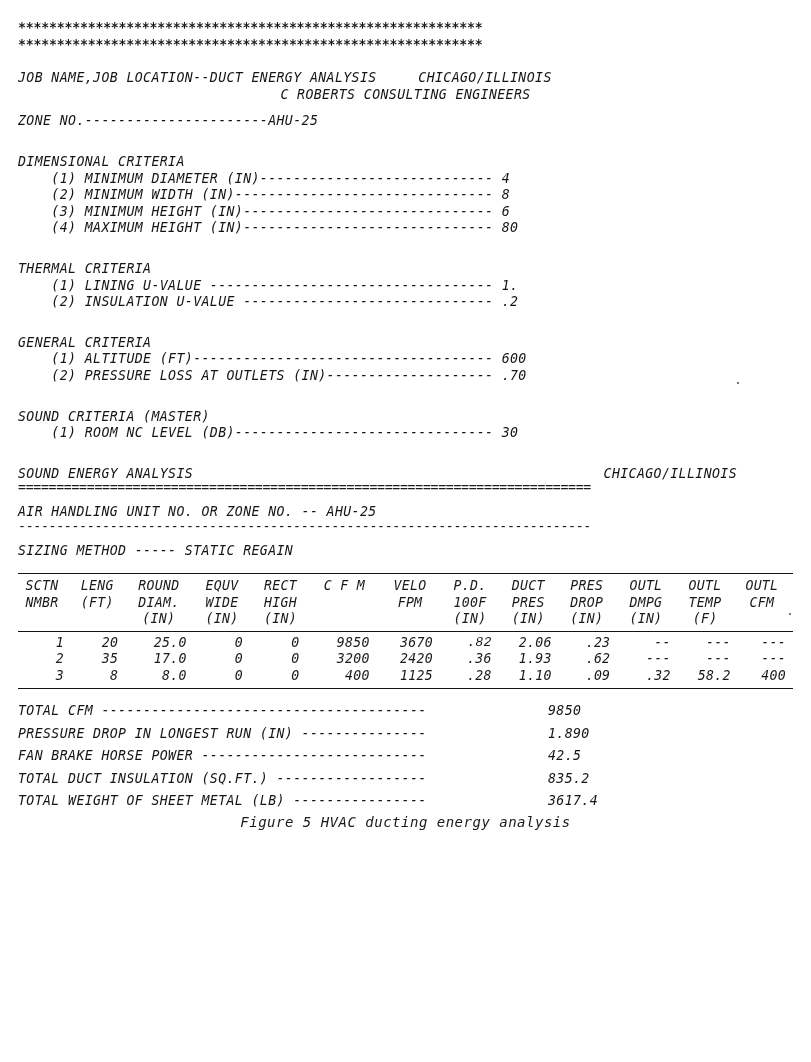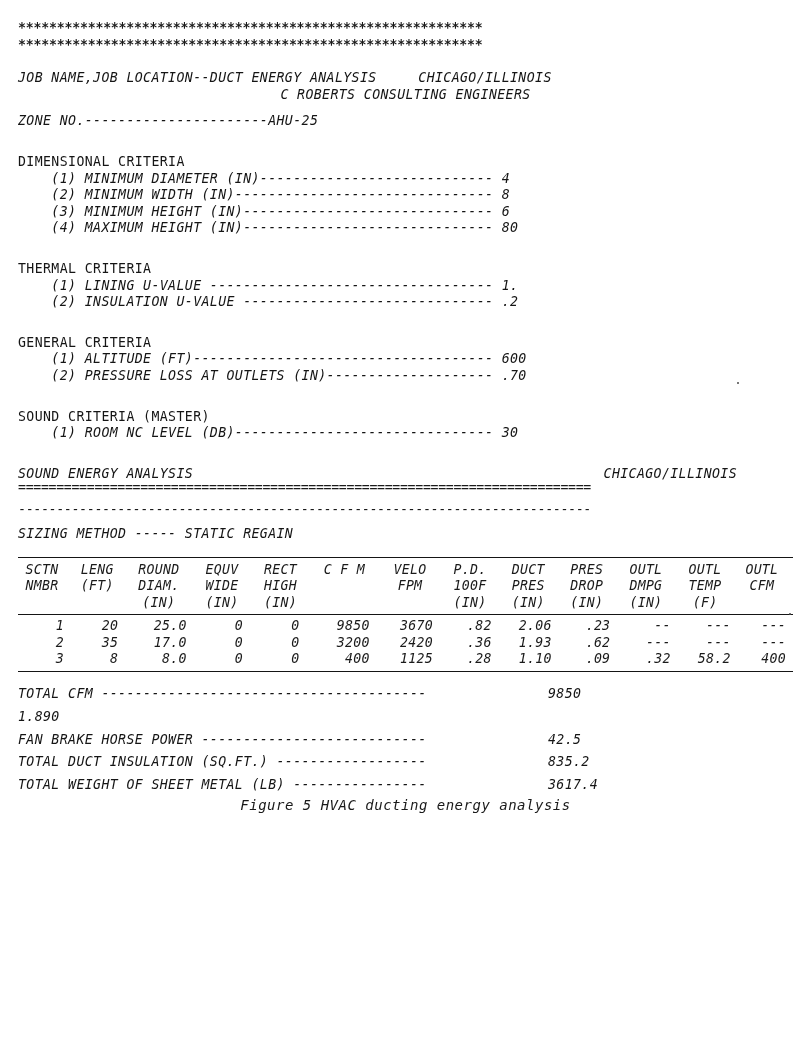--- a/index.html
+++ b/index.html
@@ -42,21 +42,21 @@
   .stars {
     font-style: normal;
     font-weight: bold;
     letter-spacing: -0.2px;
   }
   .gap-xs { height: 6px; }
   .gap-s { height: 10px; }
   .gap-m { height: 17px; }
   .gap-l { height: 24px; }
   .italic { font-style: italic; }
-  .sect-title { }
+  .sect-title { font-style: italic; }
   .rule-eq, .rule-dash, .rule-solid {
     white-space: pre;
     font-family: "DejaVu Sans Mono", "Liberation Mono", monospace;
     font-size: 13.2px;
     line-height: 12px;
     letter-spacing: -0.3px;
     overflow: hidden;
   }
   .hr-solid {
     border: 0;
@@ -152,20 +152,21 @@
   <div class="gap-l"></div>
 
   <div style="display:flex; justify-content:space-between; padding-right:56px;">
     <pre class="mono italic">SOUND ENERGY ANALYSIS</pre>
     <pre class="mono italic">CHICAGO/ILLINOIS</pre>
   </div>
   <div class="rule-eq">===========================================================================</div>
 
   <div class="gap-s"></div>
 
+  <pre class="mono italic">AIR HANDLING UNIT NO. OR ZONE NO. -- AHU-25</pre>
   <div class="rule-dash">---------------------------------------------------------------------------</div>
 
   <div class="gap-s"></div>
 
   <pre class="mono italic">SIZING METHOD ----- STATIC REGAIN</pre>
 
   <div class="gap-s"></div>
 
   <div class="table-wrap">
     <hr class="hr-solid">
@@ -222,21 +223,21 @@
     <table class="duct">
       <tbody>
         <tr>
           <td class="num" style="width:52px;">1</td>
           <td class="num" style="width:52px;">20</td>
           <td class="num" style="width:66px;">25.0</td>
           <td class="num" style="width:56px;">0</td>
           <td class="num" style="width:56px;">0</td>
           <td class="num" style="width:68px;">9850</td>
           <td class="num" style="width:60px;">3670</td>
-          <td class="num" style="width:56px;">.82</td>
+          <td class="num" style="width:56px;font-family:Liberation Mono, monospace;">.82</td>
           <td class="num" style="width:56px;">2.06</td>
           <td class="num" style="width:56px;">.23</td>
           <td class="num" style="width:58px;">--</td>
           <td class="num" style="width:56px;">---</td>
           <td class="num" style="width:52px;">---</td>
         </tr>
         <tr>
           <td class="num">2</td>
           <td class="num">35</td>
           <td class="num">17.0</td>
@@ -272,20 +273,21 @@
   </div>
 
   <div class="gap-s"></div>
 
   <div style="display:flex;">
     <pre class="mono italic" style="width:530px;">TOTAL CFM ---------------------------------------</pre>
     <pre class="mono italic">9850</pre>
   </div>
   <div class="gap-xs"></div>
   <div style="display:flex;">
+    <pre class="mono italic" style="width:530px;">PRESSURE DROP IN LONGEST RUN (IN) ---------------</pre>
     <pre class="mono italic">1.890</pre>
   </div>
   <div class="gap-xs"></div>
   <div style="display:flex;">
     <pre class="mono italic" style="width:530px;">FAN BRAKE HORSE POWER ---------------------------</pre>
     <pre class="mono italic">42.5</pre>
   </div>
   <div class="gap-xs"></div>
   <div style="display:flex;">
     <pre class="mono italic" style="width:530px;">TOTAL DUCT INSULATION (SQ.FT.) ------------------</pre>

